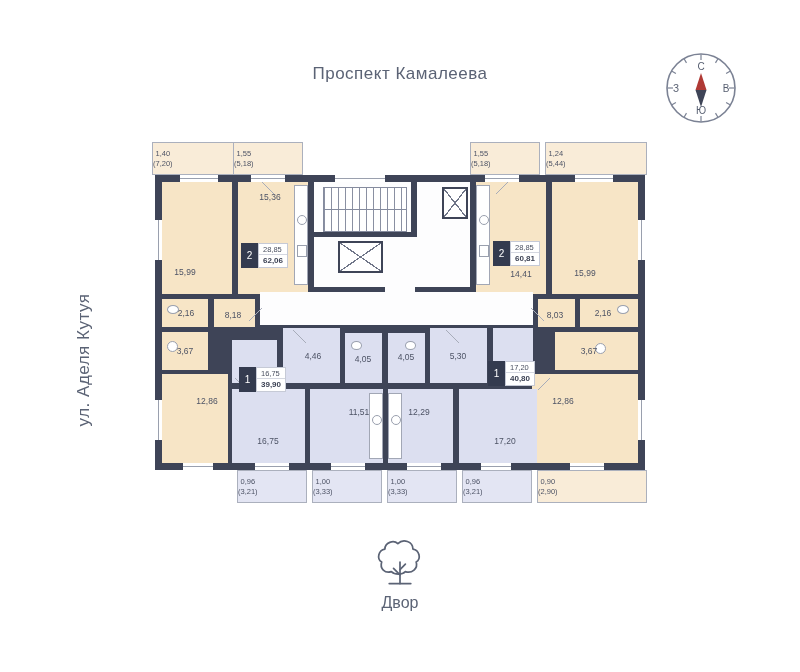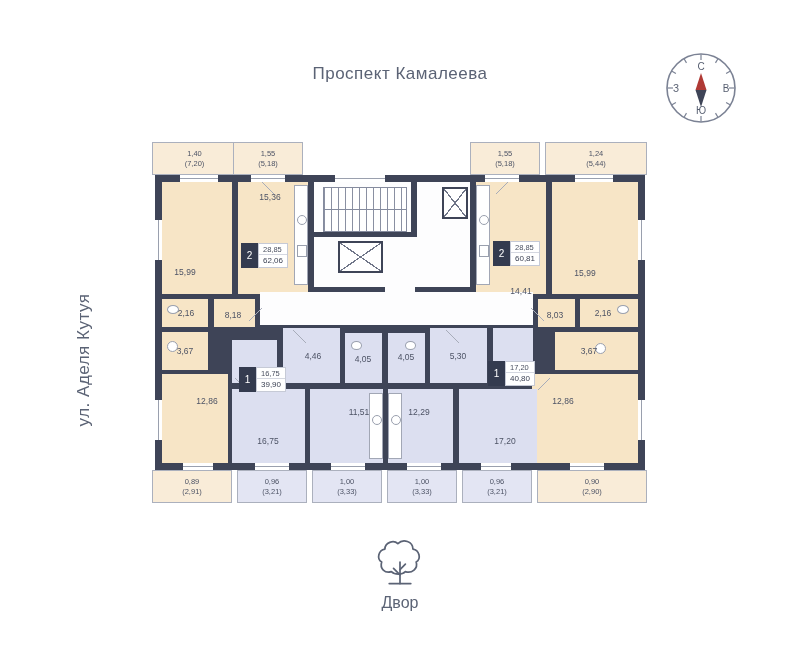--- a/index.html
+++ b/index.html
@@ -18,21 +18,21 @@
   
   #plan{left:150px;top:130px;width:500px;height:380px}
   #building{left:5px;top:45px;width:490px;height:295px;background:#3e4457}
   .room{position:absolute}
   .orange{background:#f7e5c6}
   .lav{background:#dcdff0}
   .white{background:#fdfdfe}
   .area-label{position:absolute;transform:translate(-50%,-50%);font-size:8.5px;color:#4d5365;white-space:nowrap;z-index:4}
   
   .balcony{position:absolute;border:1.5px solid #abb0bd;box-sizing:border-box;
-    display:flex;align-items:center;justify-content:center;text-align:center}
+    display:flex;align-items:center;justify-content:flex-start;text-align:center}
   .balcony .bl{font-size:7.5px;line-height:1.3;color:#4d5365}
   .balc-orange{background:#f9ecd8}
   .balc-lav{background:#e3e5f3}
   
   .win{position:absolute;background:#ffffff;z-index:2}
   .win-h{background:linear-gradient(to bottom,#fff 42%,#9aa0ae 42%,#9aa0ae 58%,#fff 58%)}
   .win-v{background:linear-gradient(to right,#fff 42%,#9aa0ae 42%,#9aa0ae 58%,#fff 58%)}
   
   .stair{position:absolute;background:#fff;border:1px solid #858b9e;box-sizing:border-box;
     background-image:repeating-linear-gradient(90deg,#8a90a2 0 1px,transparent 1px 7px)}
@@ -45,21 +45,21 @@
   
   .counter{position:absolute;background:#fff;border:1px solid #a2a7b5;box-sizing:border-box;z-index:3}
   .fix{position:absolute;border:1px solid #9aa0ae;background:#fff;z-index:3}
   .round{border-radius:50%}
   
   .badge{position:absolute;display:flex;z-index:6;filter:drop-shadow(0 0 0 transparent)}
   .badge .bnum{width:17px;background:#343b4f;color:#fff;font-size:10px;
     display:flex;align-items:center;justify-content:center}
   .badge .binfo{background:#fff;border:1px solid #c6cad6;display:flex;flex-direction:column}
   .badge .b1{font-size:7.5px;color:#4a5060;padding:1px 4px 0 4px;border-bottom:1px solid #d4d7e0}
-  .badge .b2{font-size:8px;font-weight:normal;color:#3c4254;padding:1px 4px 2px 4px}
+  .badge .b2{font-size:8px;font-weight:bold;color:#3c4254;padding:1px 4px 2px 4px}
   
   #door-lines{position:absolute;left:0;top:0;z-index:5;pointer-events:none}
   
   #compass{left:663px;top:50px;width:76px;height:76px}
   #tree{left:372px;top:534px;width:56px;height:56px}
 </style>
 </head>
 <body>
 
 <div class="abs street street-top">Проспект Камалеева</div>
@@ -103,24 +103,20 @@
     </div>
   <div class="balcony balc-orange" style="left:320px;top:12px;width:70px;height:33px">
     <div class="bl"><span>1,55</span><br>
     <span>(5,18)</span></div>
     </div>
   <div class="balcony balc-orange" style="left:395px;top:12px;width:102px;height:33px">
     <div class="bl"><span>1,24</span><br>
     <span>(5,44)</span></div>
     </div>
 
-  <div class="balcony balc-orange" style="left:2px;top:340px;width:80px;height:33px">
-    <div class="bl"><span>0,89</span><br>
-    <span>(2,91)</span></div>
-    </div>
   <div class="balcony balc-lav" style="left:87px;top:340px;width:70px;height:33px">
     <div class="bl"><span>0,96</span><br>
     <span>(3,21)</span></div>
     </div>
   <div class="balcony balc-lav" style="left:162px;top:340px;width:70px;height:33px">
     <div class="bl"><span>1,00</span><br>
     <span>(3,33)</span></div>
     </div>
   <div class="balcony balc-lav" style="left:237px;top:340px;width:70px;height:33px">
     <div class="bl"><span>1,00</span><br>
@@ -205,21 +201,21 @@
     <div class="fix round" style="left:440px;top:168px;width:9px;height:9px"></div>
     <div class="fix round" style="left:196px;top:166px;width:9px;height:7px"></div>
     <div class="fix round" style="left:250px;top:166px;width:9px;height:7px"></div>
 
     <span class="area-label" style="left:30px;top:97px">15,99</span>
     <span class="area-label" style="left:115px;top:22px">15,36</span>
     <span class="area-label" style="left:31px;top:138px">2,16</span>
     <span class="area-label" style="left:30px;top:176px">3,67</span>
     <span class="area-label" style="left:78px;top:140px">8,18</span>
     <span class="area-label" style="left:52px;top:226px">12,86</span>
-    <span class="area-label" style="left:366px;top:116px">14,41</span>
+    <span class="area-label" style="left:366px;top:99px">14,41</span>
     <span class="area-label" style="left:430px;top:98px">15,99</span>
     <span class="area-label" style="left:448px;top:138px">2,16</span>
     <span class="area-label" style="left:434px;top:176px">3,67</span>
     <span class="area-label" style="left:400px;top:140px">8,03</span>
     <span class="area-label" style="left:408px;top:226px">12,86</span>
     <span class="area-label" style="left:158px;top:181px">4,46</span>
     <span class="area-label" style="left:208px;top:184px">4,05</span>
     <span class="area-label" style="left:113px;top:266px">16,75</span>
     <span class="area-label" style="left:204px;top:237px">11,51</span>
     <span class="area-label" style="left:251px;top:182px">4,05</span>

